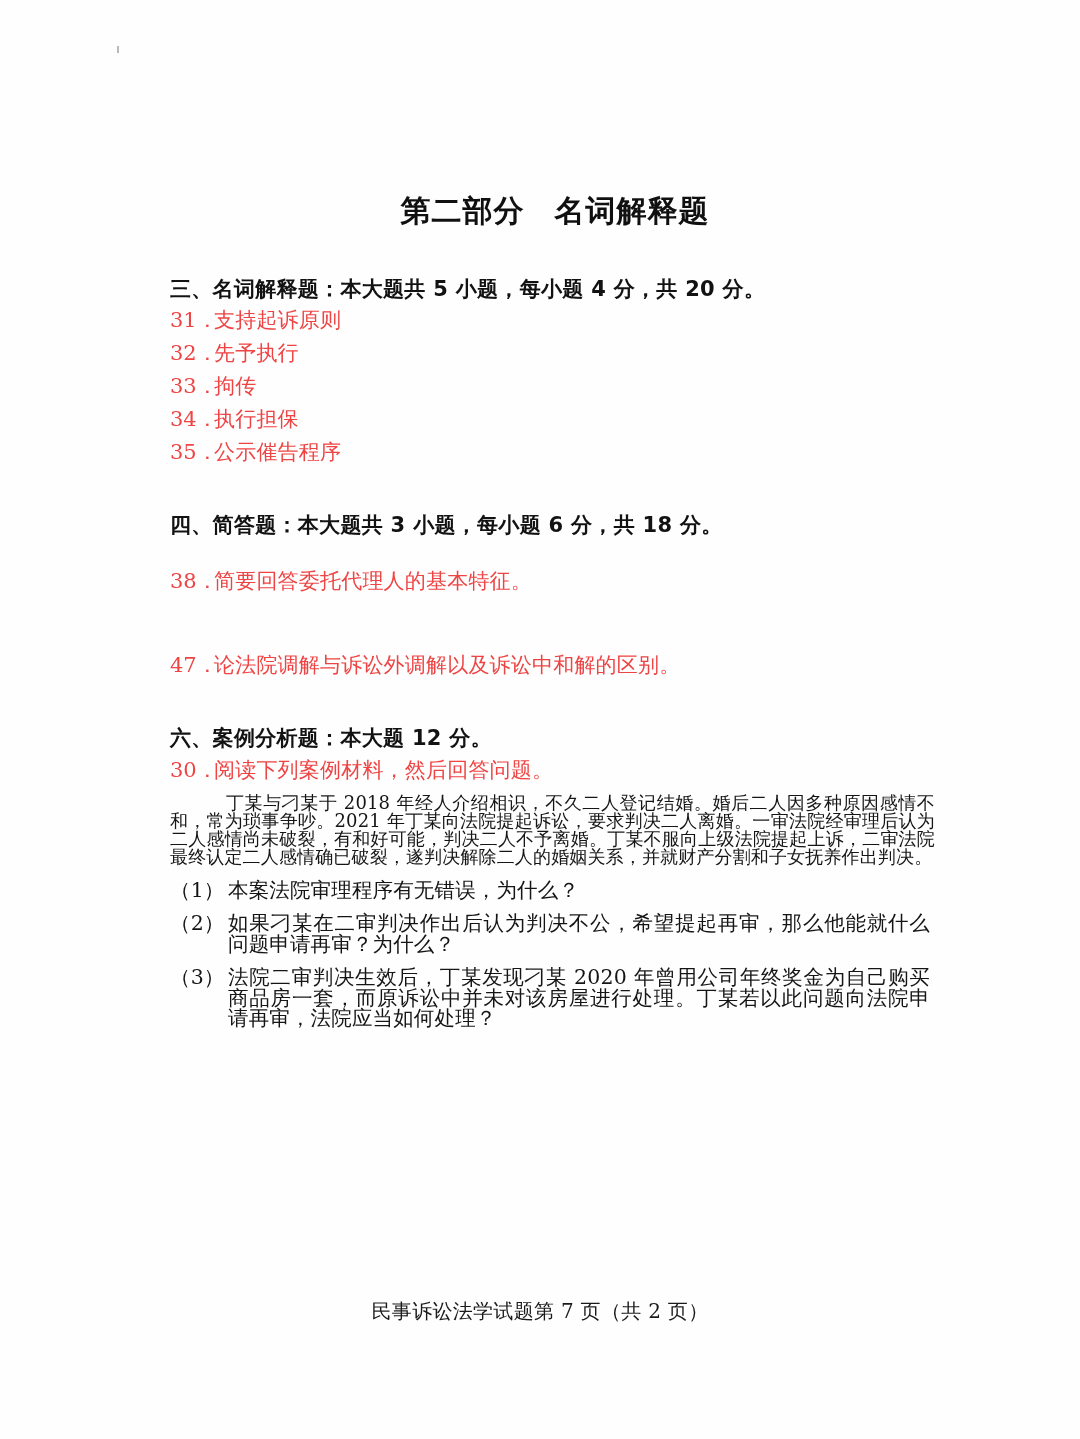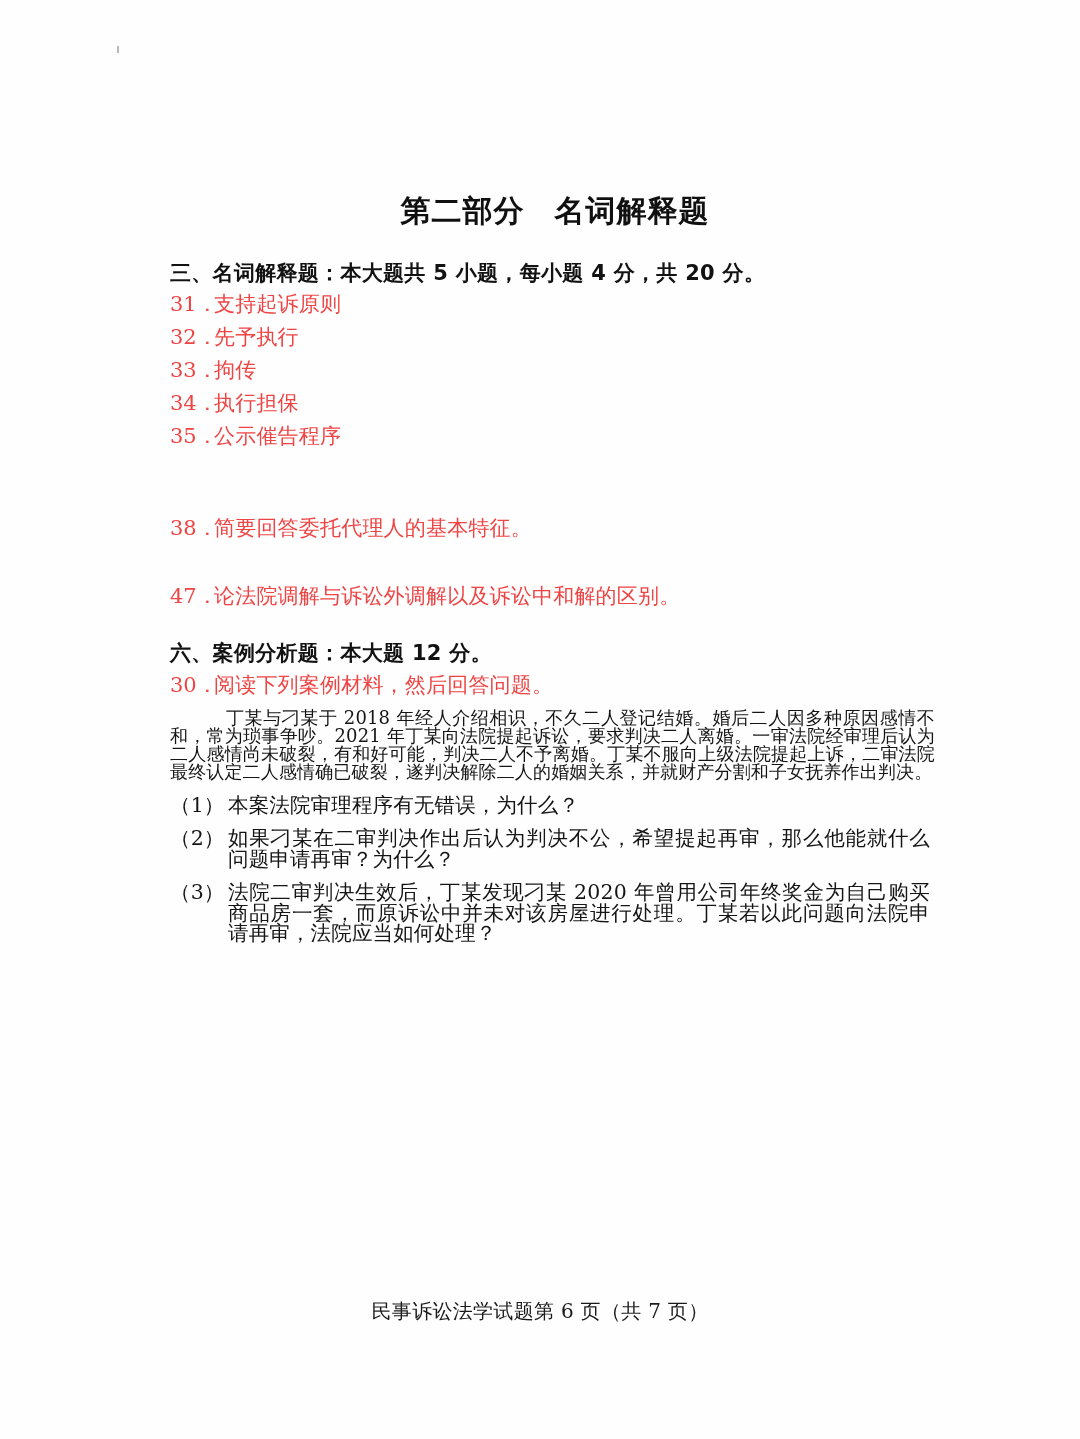--- a/index.html
+++ b/index.html
@@ -47,21 +47,21 @@
     line-height: 1.25;
     font-family: "DejaVu Sans", "Liberation Sans", sans-serif;
     color: #101010;
   }
   .part-title .gap {
     display: inline-block;
     width: 30px;
   }
 
   .section {
-    margin-top: 0;
+    margin-top: 16px;
   }
 
   .sec-head {
     font-size: 21px;
     font-weight: bold;
     line-height: 1.0;
     font-family: "DejaVu Sans", "Liberation Sans", sans-serif;
     color: #121212;
     letter-spacing: 0.3px;
   }
@@ -168,20 +168,21 @@
       <div style="height:12px"></div>
       <div class="q">
         <span class="num">35．</span>
         <span class="txt">公示催告程序</span>
       </div>
     </div>
 
     <div style="height:36px"></div>
 
     <div class="section">
+      <div class="sec-head">四、简答题：本大题共 3 小题，每小题 6 分，共 18 分。</div>
       <div style="height:11px"></div>
       <div style="height:12px"></div>
       <div style="height:12px"></div>
       <div class="q">
         <span class="num">38．</span>
         <span class="txt">简要回答委托代理人的基本特征。</span>
       </div>
     </div>
 
     <div style="height:36px"></div>
@@ -225,15 +226,15 @@
       <div style="height:13px"></div>
 
       <div class="subq">
         <span class="lbl">（3）</span>
         <span class="body">法院二审判决生效后，丁某发现刁某 2020 年曾用公司年终奖金为自己购买商品房一套，而原诉讼中并未对该房屋进行处理。丁某若以此问题向法院申请再审，法院应当如何处理？</span>
       </div>
     </div>
 
   </div>
 
-  <div class="footer">民事诉讼法学试题第 6 页（共 7 页）</div>
+  <div class="footer">民事诉讼法学试题第 7 页（共 2 页）</div>
 
 </div>
 
 </body></html>

